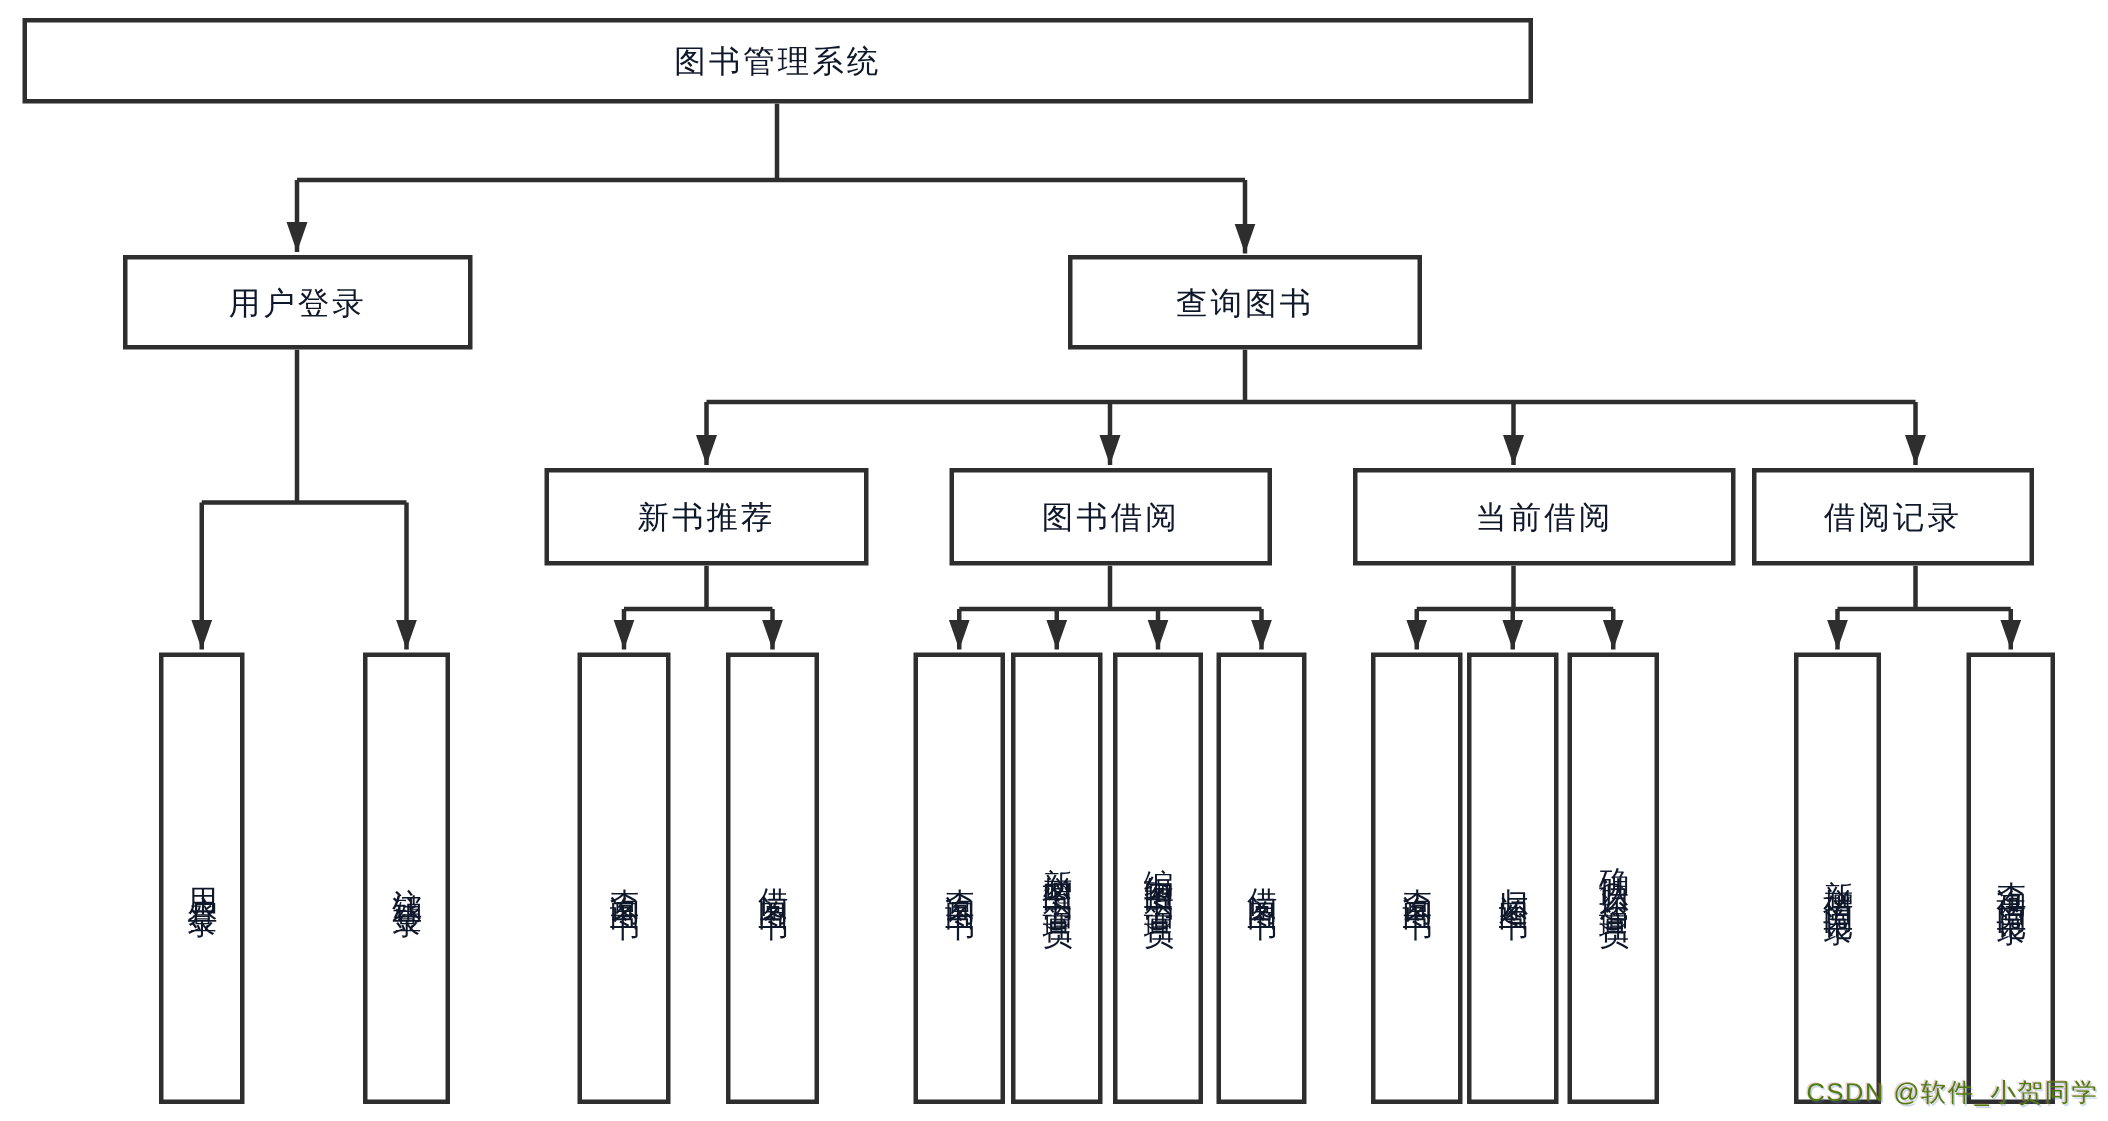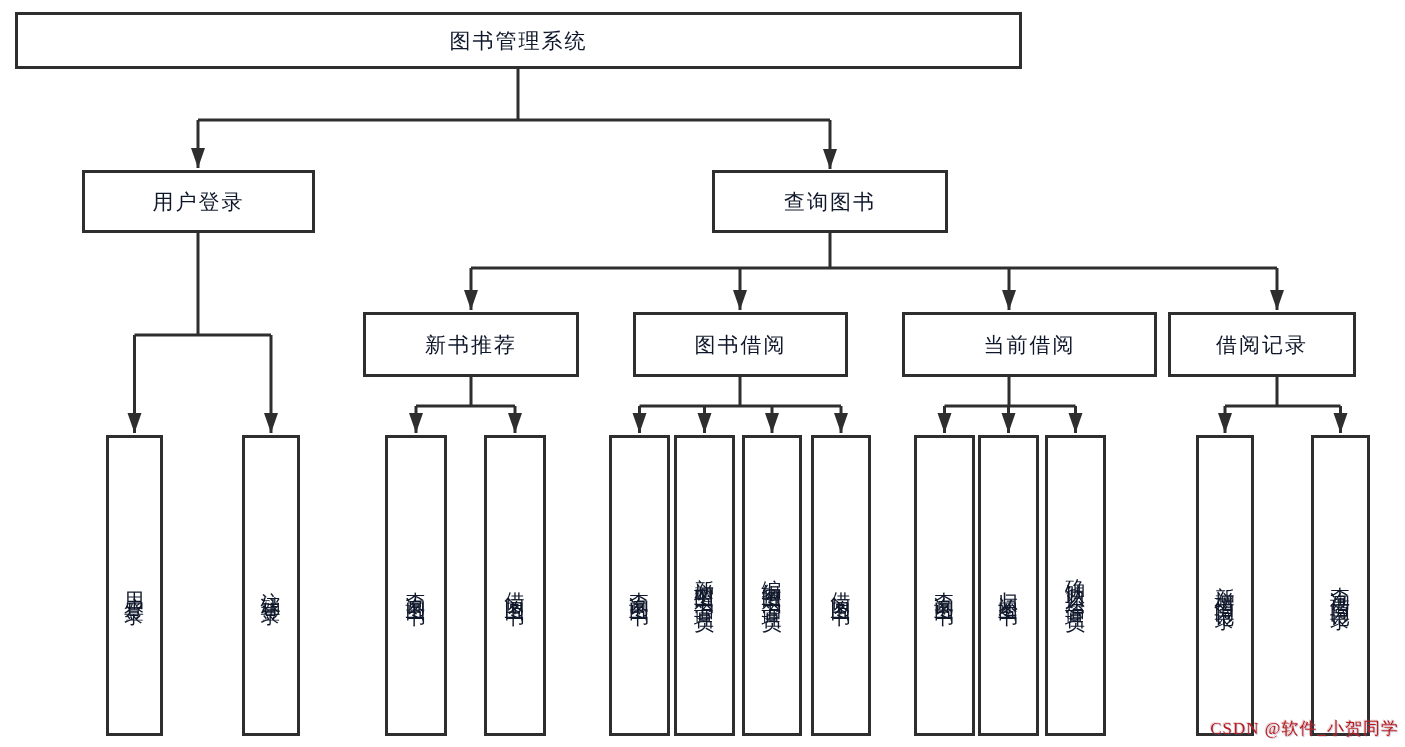--- a/index.html
+++ b/index.html
@@ -39,24 +39,23 @@
     text-orientation: mixed;
     letter-spacing: 5px;
     font-size: 20px;
     line-height: 1;
   }
   .watermark {
     position: absolute;
     right: 6px;
     top: 717px;
     font-size: 17px;
-    color: #b91c1c;
+    color: #4d7c0f;
     letter-spacing: 1px;
     text-shadow: -1px -1px 0 rgba(197,90,90,0.30), 1px 1px 0 rgba(90,120,197,0.30);
-    font-family: Liberation Serif, serif;
   }
 </style>
 </head>
 <body>
 
 <div class="canvas">
 
   <svg class="connectors" width="1405" height="747" viewBox="0 0 1405 747">
     <defs>
       <marker id="arrow" markerUnits="userSpaceOnUse" markerWidth="22" markerHeight="16" refX="20" refY="7" orient="auto">

